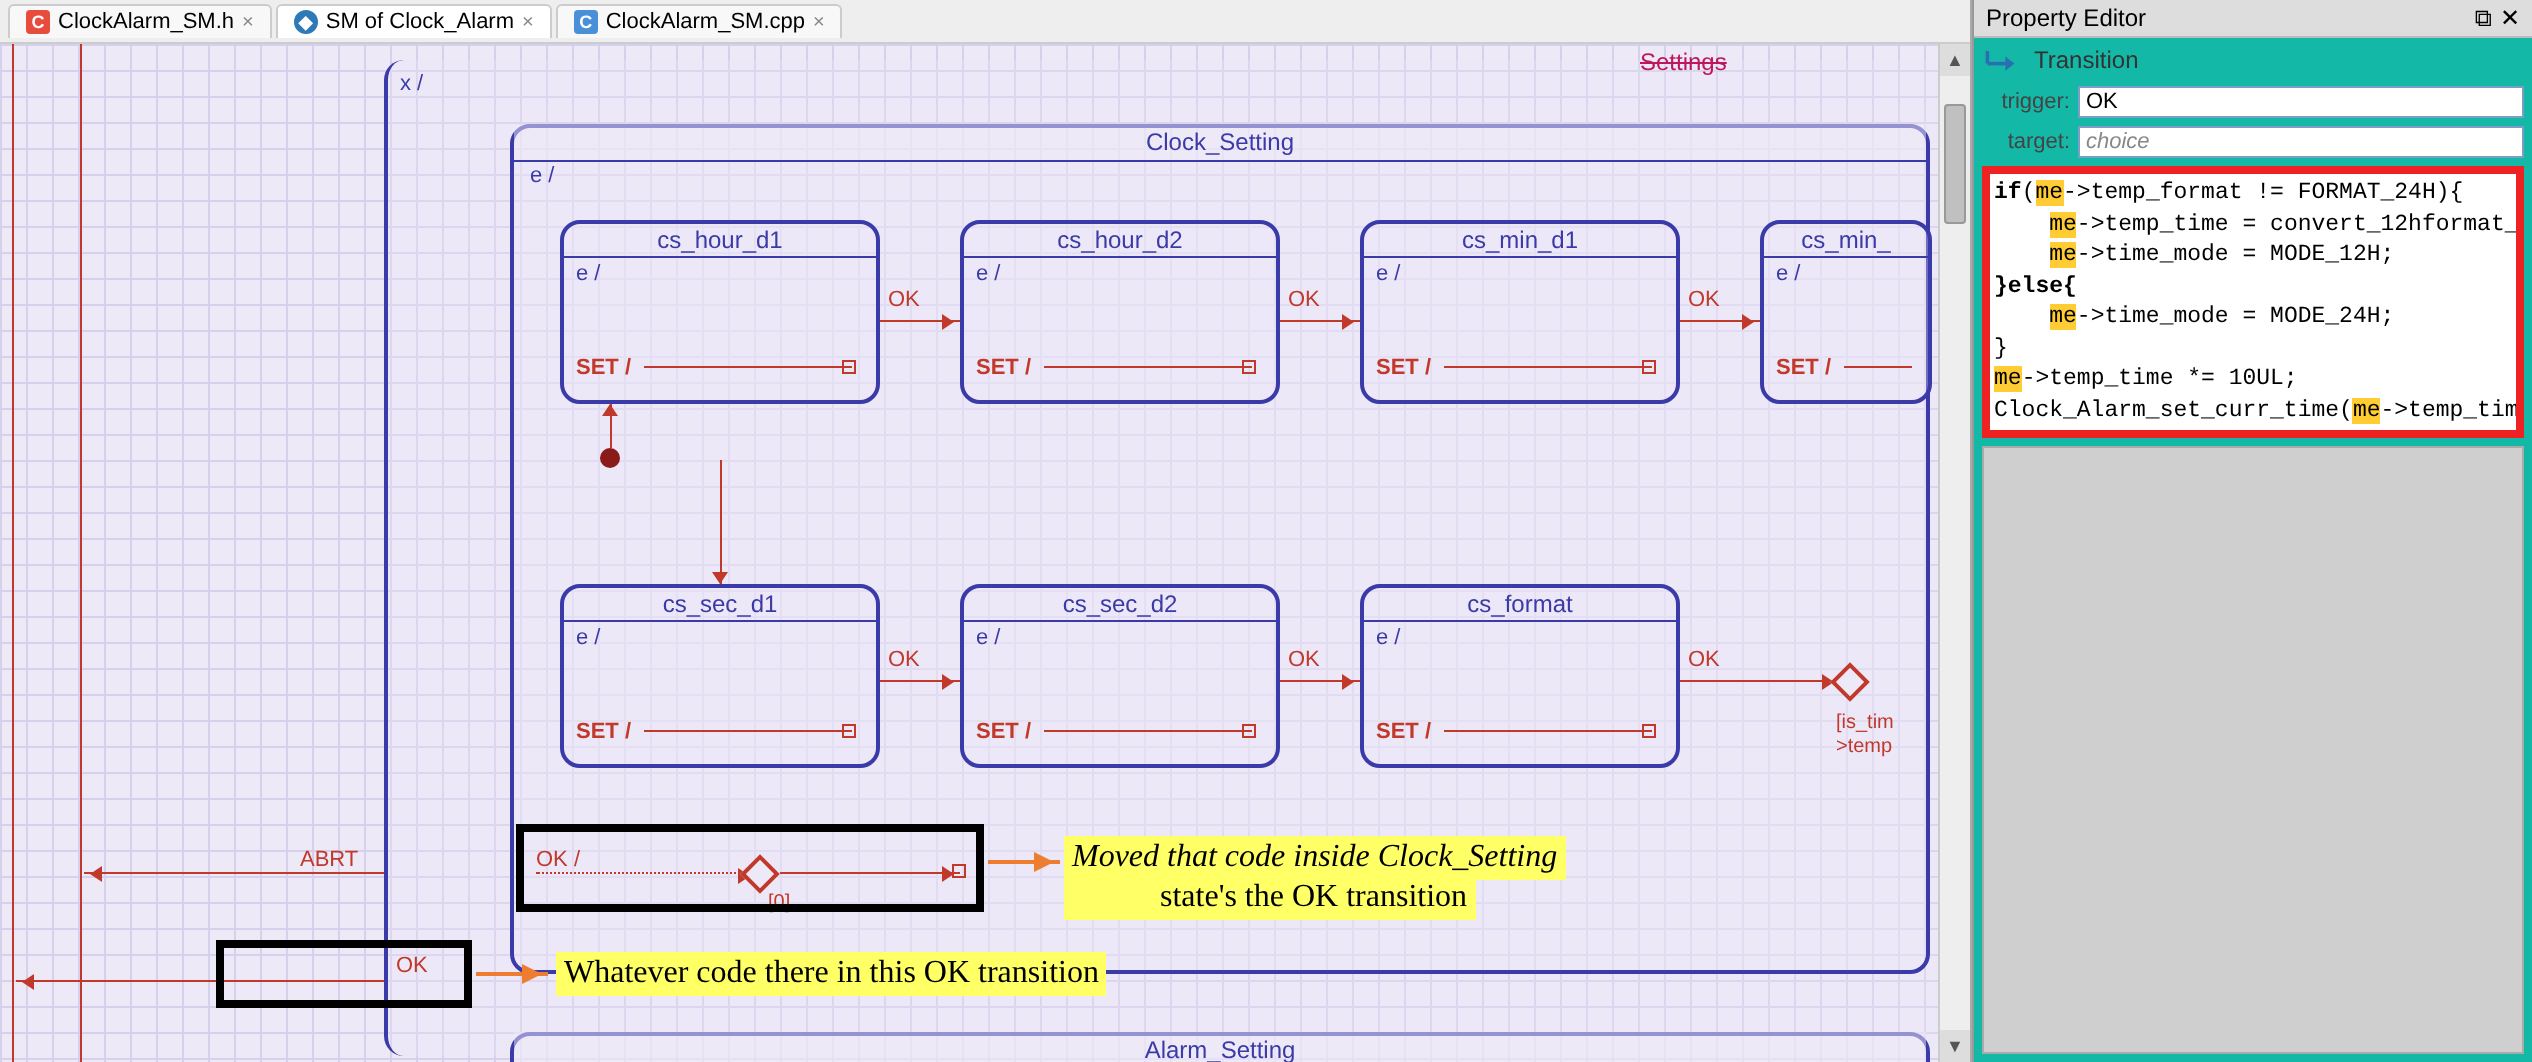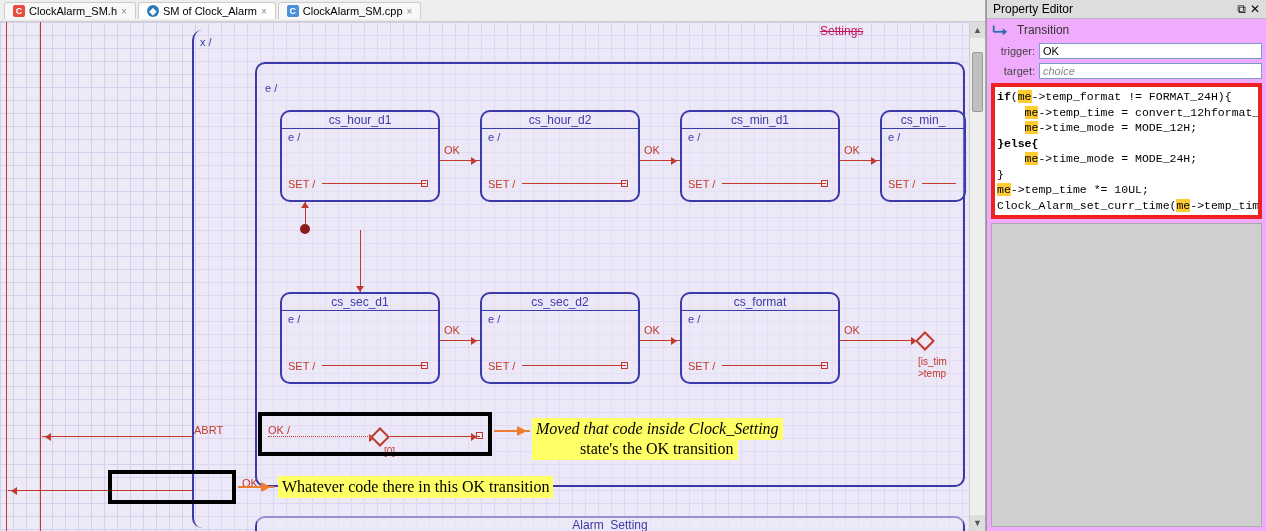--- a/index.html
+++ b/index.html
@@ -24,35 +24,35 @@
   .scrollbar-v { position:absolute; right:0; top:0; bottom:0; width:16px; background:#eee; border-left:1px solid #ccc; }
   .scroll-thumb { position:absolute; left:2px; right:2px; top:30px; height:60px; background:#c0c0c0; border:1px solid #999; border-radius:2px; }
   .scroll-arrow { position:absolute; left:0; right:0; height:16px; background:#ddd; text-align:center; font-size:9px; line-height:16px; color:#555; }
   .state-box { position:absolute; border:2px solid #3a3aa8; border-radius:10px; background:rgba(237,233,247,0.3); }
   .state-title { position:absolute; top:-2px; left:0; right:0; text-align:center; color:#3a3aa8; font-size:12px; border-bottom:1px solid #3a3aa8; padding:2px 0; background:rgba(237,233,247,0.5); }
   .state-label-e { position:absolute; top:18px; left:8px; color:#3a3aa8; font-size:11px; }
   .sub-state { position:absolute; border:2px solid #3a3aa8; border-radius:10px; background:rgba(237,233,247,0.3); width:160px; height:92px; }
   .sub-state .name { text-align:center; color:#3a3aa8; font-size:12px; padding:1px 0; border-bottom:1px solid #3a3aa8; }
   .sub-state .e { color:#3a3aa8; font-size:11px; padding:2px 6px; }
   .sub-state .set { position:absolute; bottom:10px; left:6px; right:6px; }
-  .set-text { color:#c0392b; font-size:11px; }
+  .set-text { color:#c0392b; font-size:11px;font-weight:bold; }
   .set-line { position:absolute; bottom:6px; left:34px; right:6px; height:1px; background:#c0392b; }
   .set-square { position:absolute; bottom:3px; right:4px; width:7px; height:7px; border:1px solid #c0392b; }
   .ok-label { position:absolute; color:#c0392b; font-size:11px; }
   .trans-arrow { position:absolute; height:1px; background:#c0392b; }
   .trans-arrow::after { content:""; position:absolute; right:-1px; top:-3px; border:4px solid transparent; border-left:6px solid #c0392b; }
   .trans-arrow-v { position:absolute; width:1px; background:#c0392b; }
   .initial-dot { position:absolute; width:10px; height:10px; background:#8b1a1a; border-radius:50%; }
   .choice { position:absolute; width:14px; height:14px; border:2px solid #c0392b; transform:rotate(45deg); background:#ede9f7; }
   .anno-box { position:absolute; border:4px solid #000; }
   .anno-text { position:absolute; background:#ffff66; padding:2px 4px; font-family:"Times New Roman", serif; font-size:16px; }
   .anno-arrow { position:absolute; height:2px; background:#ed7d31; }
   .anno-arrow::after { content:""; position:absolute; right:-2px; top:-4px; border:5px solid transparent; border-left:10px solid #ed7d31; }
-  .side-label { position:absolute; color:#c0392b; font-size:11px;margin-left:44px; }
-  .right { width:280px; background:#f0abfc; border-left:1px solid #999; display:flex; flex-direction:column; }
+  .side-label { position:absolute; color:#c0392b; font-size:11px; }
+  .right { width:280px; background:#14b8a6; border-left:1px solid #999; display:flex; flex-direction:column; }
   .panel-head { display:flex; align-items:center; justify-content:space-between; padding:2px 6px; background:#ddd; border-bottom:1px solid #bbb; font-size:12px; }
   .panel-icons { display:flex; gap:4px; font-size:12px; }
   .prop-row { display:flex; align-items:center; padding:2px 4px; gap:4px; }
   .prop-row .lab { color:#444; font-size:11px; width:44px; text-align:right; }
   .prop-row input { flex:1; border:1px solid #7a9ec5; padding:1px 3px; font-size:11px; background:#fff; }
   .prop-row input.ro { color:#888; font-style:italic; }
   .trans-icon { width:18px; height:14px; display:inline-block; }
   .trans-icon svg { width:100%; height:100%; }
   .sub-title { font-size:12px; color:#333; padding:2px 4px; }
   .code-outer { margin:2px 4px 4px 4px; border:4px solid #e22; background:#fff; padding:2px; font-family:"Courier New", monospace; font-size:11.5px; line-height:1.35; white-space:pre; overflow:hidden; }
@@ -91,20 +91,21 @@
 
       <div class="trans-arrow-v" style="left:6px; top:0; height:509px;"></div>
       <div class="trans-arrow-v" style="left:40px; top:0; height:509px;"></div>
 
       <div class="state-box" style="left:192px; top:8px; width:778px; height:498px; border-top:none; border-bottom:none; border-right:none;"></div>
       <span class="x-label" style="left:200px; top:14px;">x /</span>
 
       <span class="setting-label-top" style="left:820px; top:2px;">Settings</span>
 
       <div class="state-box" style="left:255px; top:40px; width:710px; height:425px;">
+        <div class="state-title">Clock_Setting</div>
         <span class="state-label-e">e /</span>
       </div>
 
       <div class="sub-state" style="left:280px; top:88px;">
         <div class="name">cs_hour_d1</div>
         <div class="e">e /</div>
         <div class="set"><span class="set-text">SET /</span><div class="set-line"></div><div class="set-square"></div></div>
       </div>
       <div class="sub-state" style="left:480px; top:88px;">
         <div class="name">cs_hour_d2</div>

